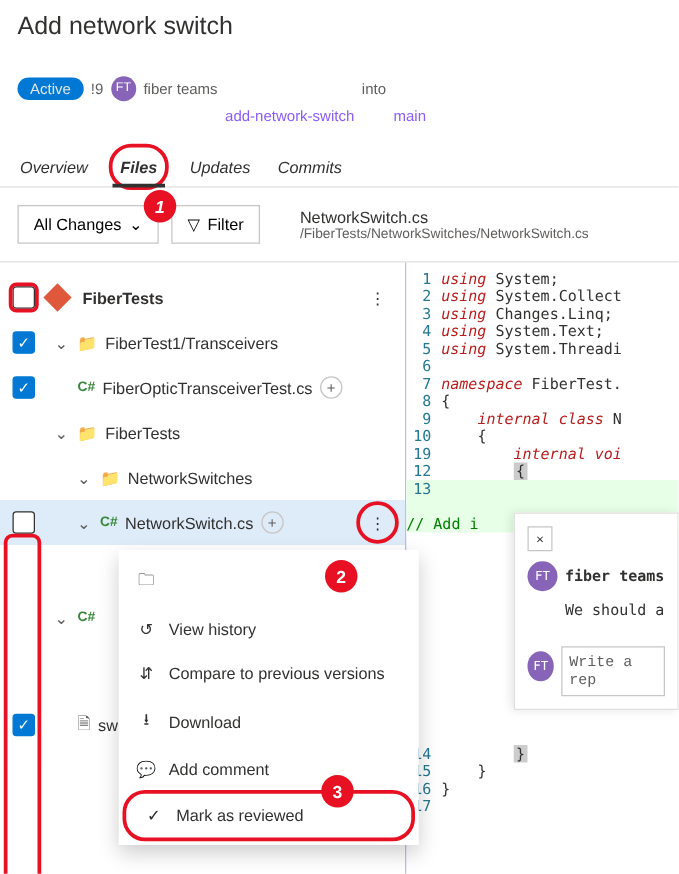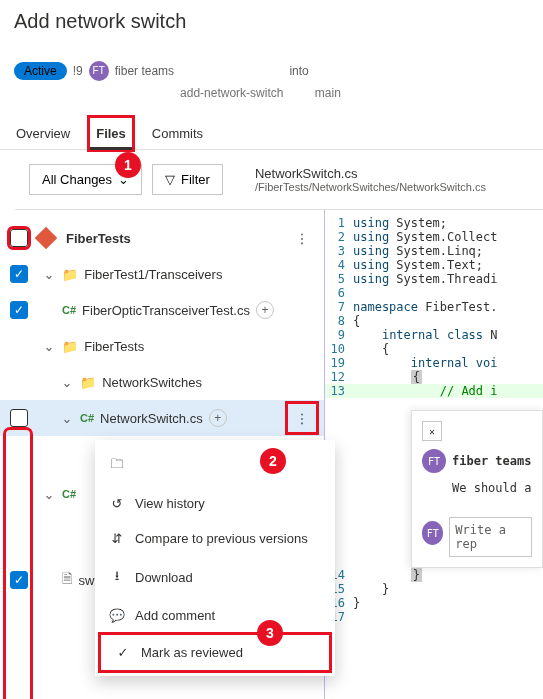--- a/index.html
+++ b/index.html
@@ -1,31 +1,31 @@
 <!DOCTYPE html>
 <html><head>
   <meta charset="utf-8">
   <style>
     * { box-sizing: border-box; }
     body { margin: 0; font-family: "Segoe UI", sans-serif; font-size: 13px; color: #323130; background: #fff; width: 543px; height: 699px; overflow: hidden; }
     .header { padding: 10px 14px 0 14px; }
     .title { font-size: 20px; font-weight: 400; margin-bottom: 8px; }
     .subhead { display: flex; align-items: center; gap: 6px; flex-wrap: wrap; font-size: 12px; }
-    .pill-active { background: #0078d4; color: #000000; border-radius: 10px; padding: 2px 10px; font-size: 12px; }
+    .pill-active { background: #0078d4; color: #e5e5e5; border-radius: 10px; padding: 2px 10px; font-size: 12px; }
     .id-txt { color: #605e5c; }
     .avatar { width: 20px; height: 20px; border-radius: 50%; background: #8764b8; color: #fff; display: inline-flex; align-items: center; justify-content: center; font-size: 10px; }
-    .link { color: #737373; cursor: pointer; margin-top: 45px; }
+    .link { color: #8b5cf6; cursor: pointer; margin-top: 45px; }
     .muted { color: #605e5c; }
     .tabs { display: flex; gap: 18px; margin-top: 18px; border-bottom: 1px solid #e1dfdd; padding: 0 14px; }
     .tab { padding: 8px 2px; cursor: pointer; position: relative; }
     .tab.active { font-weight: 600; }
     .tab.active::after { content: ""; position: absolute; left: 0; right: 0; bottom: -1px; height: 3px; background: #323130; }
-    .redbox { outline: 3px solid #e81123; border-radius: 0; }
+    .redbox { outline: 3px solid #e81123; border-radius: 15px; }
     .numcircle { width: 26px; height: 26px; border-radius: 50%; background: #e81123; color: #fff; display: flex; align-items: center; justify-content: center; font-size: 14px; font-weight: 600; position: absolute; z-index: 100; }
-    .toolbar { display: flex; align-items: center; padding: 14px; border-bottom: 1px solid #e1dfdd; gap: 10px; margin-left: 15px; }
+    .toolbar { display: flex; align-items: center; padding: 14px; border-bottom: 1px solid #e1dfdd; gap: 10px; }
     .btn { border: 1px solid #c8c6c4; background: #fff; padding: 7px 12px; cursor: pointer; display: inline-flex; align-items: center; gap: 6px; font-size: 13px; }
     .pathinfo { margin-left: 22px; }
     .pathinfo .fname { font-size: 13px; }
     .pathinfo .fpath { font-size: 11px; color: #605e5c; }
     .main { display: flex; height: calc(100% - 185px); }
     .tree { width: 325px; border-right: 1px solid #c4b5fd; position: relative; padding-top: 10px; }
     .treerow { display: flex; align-items: center; height: 36px; gap: 6px; padding-right: 8px; }
     .treerow.selected { background: #deecf9; }
     .cb { width: 18px; height: 18px; border: 1px solid #323130; border-radius: 3px; margin-left: 10px; background: #fff; flex-shrink: 0; display: inline-flex; align-items: center; justify-content: center; }
     .cb.checked { background: #0078d4; border-color: #0078d4; }
@@ -37,47 +37,48 @@
     .cs-icon { color: #37873a; font-size: 11px; font-weight: 600; }
     .diamond { width: 16px; height: 16px; background: #e0583b; transform: rotate(45deg); display: inline-block; }
     .addbtn { width: 18px; height: 18px; border: 1px solid #c8c6c4; border-radius: 50%; display: inline-flex; align-items: center; justify-content: center; font-size: 12px; color: #605e5c; }
     .kebab { width: 28px; height: 28px; display: inline-flex; align-items: center; justify-content: center; cursor: pointer; }
     .menu { position: absolute; left: 95px; top: 230px; width: 240px; background: #fff; box-shadow: 0 6px 16px rgba(0,0,0,0.2); z-index: 50; padding: 4px 0; }
     .menuitem { display: flex; align-items: center; gap: 10px; padding: 10px 14px; cursor: pointer; }
     .menuicon { width: 16px; text-align: center; color: #323130; }
     .codeview { flex: 1; font-family: Consolas, monospace; font-size: 12px; padding-top: 6px; overflow: hidden; position: relative; }
     .codeline { display: flex; }
     .lnum { width: 28px; text-align: right; color: #237893; padding-right: 8px; }
-    .kw { color: #0c4a6e; }
+    .kw { color: #b91c1c; font-style: italic; }
     .comment-panel { position: absolute; right: 0; top: 200px; width: 132px; background: #fff; border: 1px solid #e1dfdd; box-shadow: -2px 0 8px rgba(0,0,0,0.1); padding: 10px; }
     .closebtn { width: 20px; height: 20px; border: 1px solid #c8c6c4; display: inline-flex; align-items: center; justify-content: center; margin-bottom: 8px; font-size: 10px; }
     .avatar-sm { width: 24px; height: 24px; border-radius: 50%; background: #8764b8; color: #fff; display: inline-flex; align-items: center; justify-content: center; font-size: 10px; margin-right: 6px; }
-    .replybox { border: 1px solid #c8c6c4; padding: 5px; color: #605e5c; font-size: 12px; margin-top: 8px; display: flex; align-items: center; }
+    .replybox { border: 1px solid #c8c6c4; padding: 5px; color: #605e5c; font-size: 12px; margin-top: 8px; display: flex; align-items: center; font-family: Liberation Mono, monospace; }
     .checkcol-outline { position: absolute; left: 6px; top: 220px; width: 24px; height: 370px; outline: 3px solid #e81123; border-radius: 4px; pointer-events: none; }
     .cmt { color: #008000; }
   </style>
 </head>
 <body>
 
 <div class="header">
   <div class="title">Add network switch</div>
   <div class="subhead">
     <span class="pill-active">Active</span>
     <span class="id-txt">!9</span>
     <span class="avatar">FT</span>
     <span class="muted">fiber teams</span>
     <span class="link">add-network-switch</span>
     <span class="muted">into</span>
     <span class="link">main</span>
   </div>
 </div>
 
-<div class="tabs" style="position:relative;">
+<div class="tabs" style="position:relative;font-style:italic;">
   <div class="tab">Overview</div>
   <div class="tab active redbox" style="padding:8px 6px;">Files</div>
+  <div class="tab">Updates</div>
   <div class="tab">Commits</div>
   <div class="numcircle" style="left:115px; top:34px;">1</div>
 </div>
 
 <div class="toolbar">
   <button class="btn">
     <span>All Changes</span>
     <span>⌄</span>
   </button>
   <button class="btn">
@@ -178,36 +179,36 @@
         <span class="menuicon">✓</span>
         <span>Mark as reviewed</span>
       </div>
     </div>
     <div class="numcircle" style="left:257px;top:410px;">3</div>
   </div>
 
   <div class="codeview">
     <div class="codeline"><span class="lnum">1</span><span class="kw">using</span>&nbsp;<span>System;</span></div>
     <div class="codeline"><span class="lnum">2</span><span class="kw">using</span>&nbsp;<span>System.Collect</span></div>
-    <div class="codeline"><span class="lnum">3</span><span class="kw">using</span>&nbsp;<span>System.Linq;</span></div>
+    <div class="codeline"><span class="lnum">3</span><span class="kw">using</span>&nbsp;<span>Changes.Linq;</span></div>
     <div class="codeline"><span class="lnum">4</span><span class="kw">using</span>&nbsp;<span>System.Text;</span></div>
     <div class="codeline"><span class="lnum">5</span><span class="kw">using</span>&nbsp;<span>System.Threadi</span></div>
     <div class="codeline">
         <span class="lnum">6</span>
       </div>
     <div class="codeline"><span class="lnum">7</span><span class="kw">namespace</span>&nbsp;<span>FiberTest.</span></div>
     <div class="codeline">
         <span class="lnum">8</span>
         <span>{</span>
       </div>
     <div class="codeline"><span class="lnum">9</span>&nbsp;&nbsp;&nbsp;&nbsp;<span class="kw">internal</span>&nbsp;<span class="kw">class</span>&nbsp;<span>N</span></div>
     <div class="codeline"><span class="lnum">10</span>&nbsp;&nbsp;&nbsp;&nbsp;<span>{</span></div>
     <div class="codeline"><span class="lnum">19</span>&nbsp;&nbsp;&nbsp;&nbsp;&nbsp;&nbsp;&nbsp;&nbsp;<span class="kw">internal</span>&nbsp;<span class="kw">voi</span></div>
     <div class="codeline"><span class="lnum">12</span>&nbsp;&nbsp;&nbsp;&nbsp;&nbsp;&nbsp;&nbsp;&nbsp;<span style="background:#ccc;padding:0 2px;">{</span></div>
-    <div class="codeline" style="background:#e6ffe6;"><span class="lnum">13</span>&nbsp;&nbsp;&nbsp;&nbsp;&nbsp;&nbsp;&nbsp;&nbsp;&nbsp;&nbsp;&nbsp;&nbsp;<span class="cmt">// Add i</span></div>
+    <div class="codeline" style="background:#e6ffe6;flex-direction:column;"><span class="lnum">13</span>&nbsp;&nbsp;&nbsp;&nbsp;&nbsp;&nbsp;&nbsp;&nbsp;&nbsp;&nbsp;&nbsp;&nbsp;<span class="cmt">// Add i</span></div>
 
     <div class="comment-panel">
       <span class="closebtn">✕</span>
       <div style="display:flex;align-items:center;">
         <span class="avatar-sm">FT</span>
         <span style="font-weight:600;">fiber teams</span>
       </div>
       <div style="margin:8px 0 0 30px;">We should a</div>
       <div style="display:flex;align-items:center;margin-top:14px;">
         <span class="avatar-sm">FT</span>

